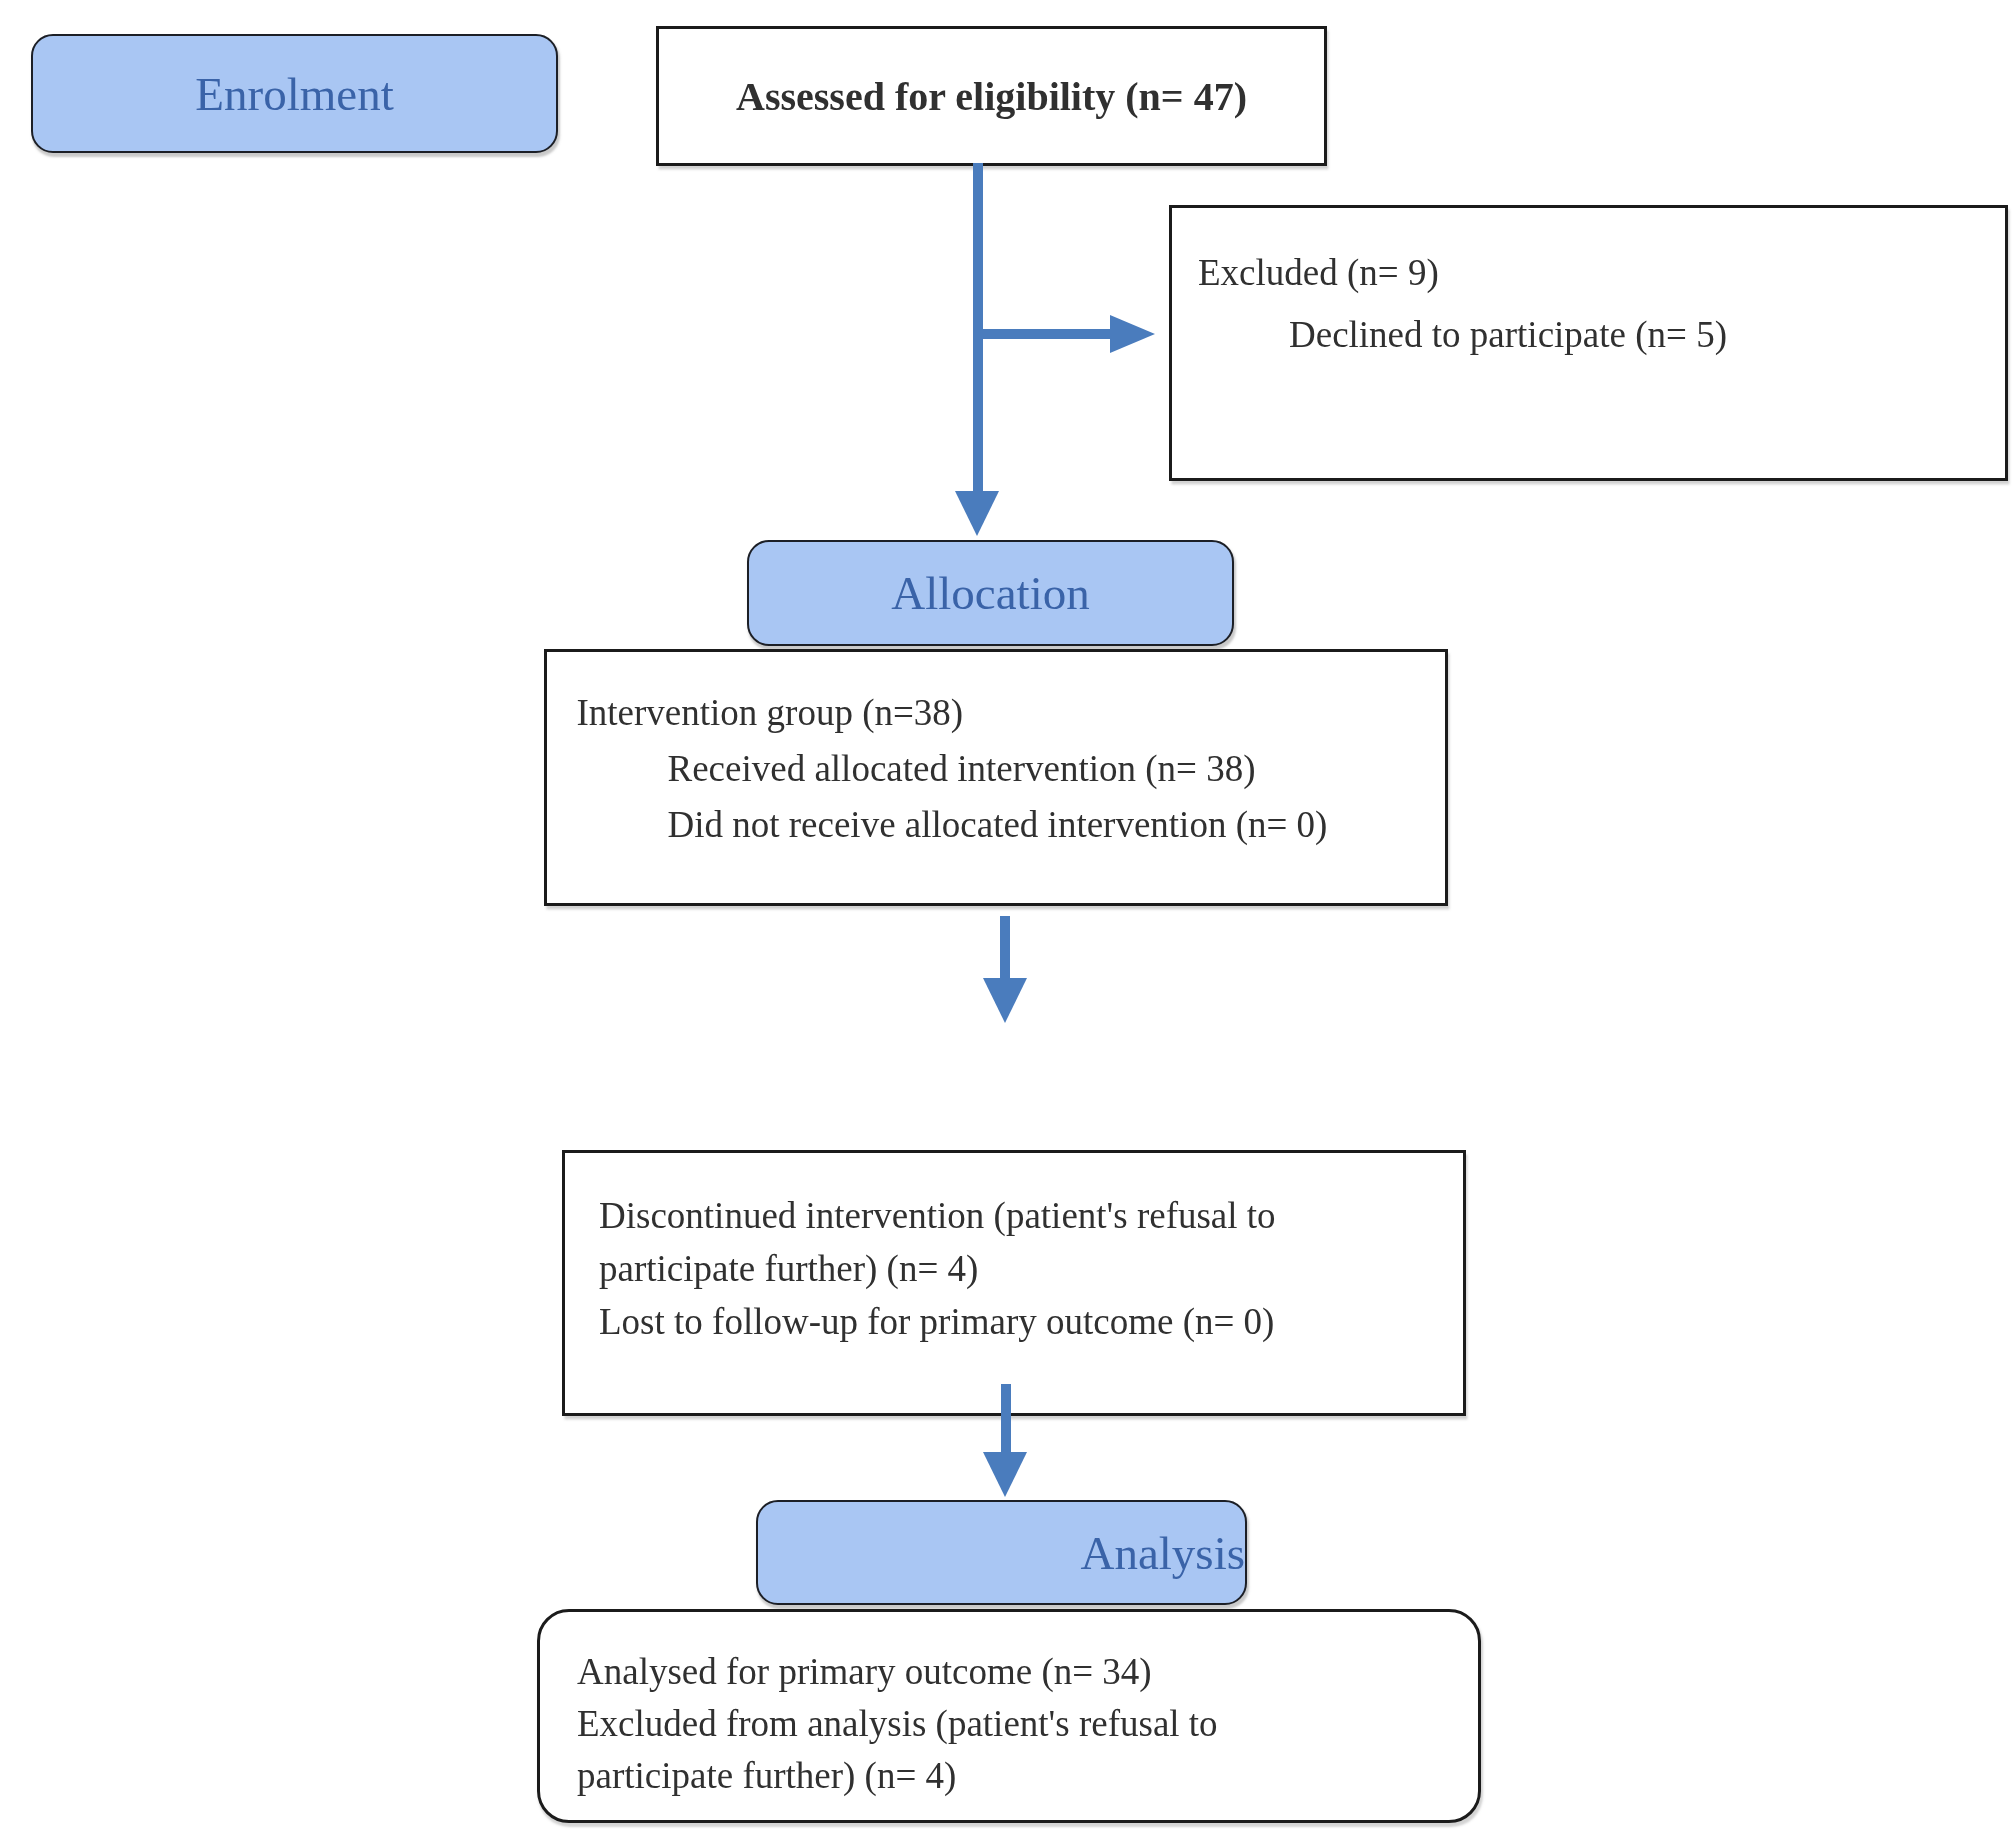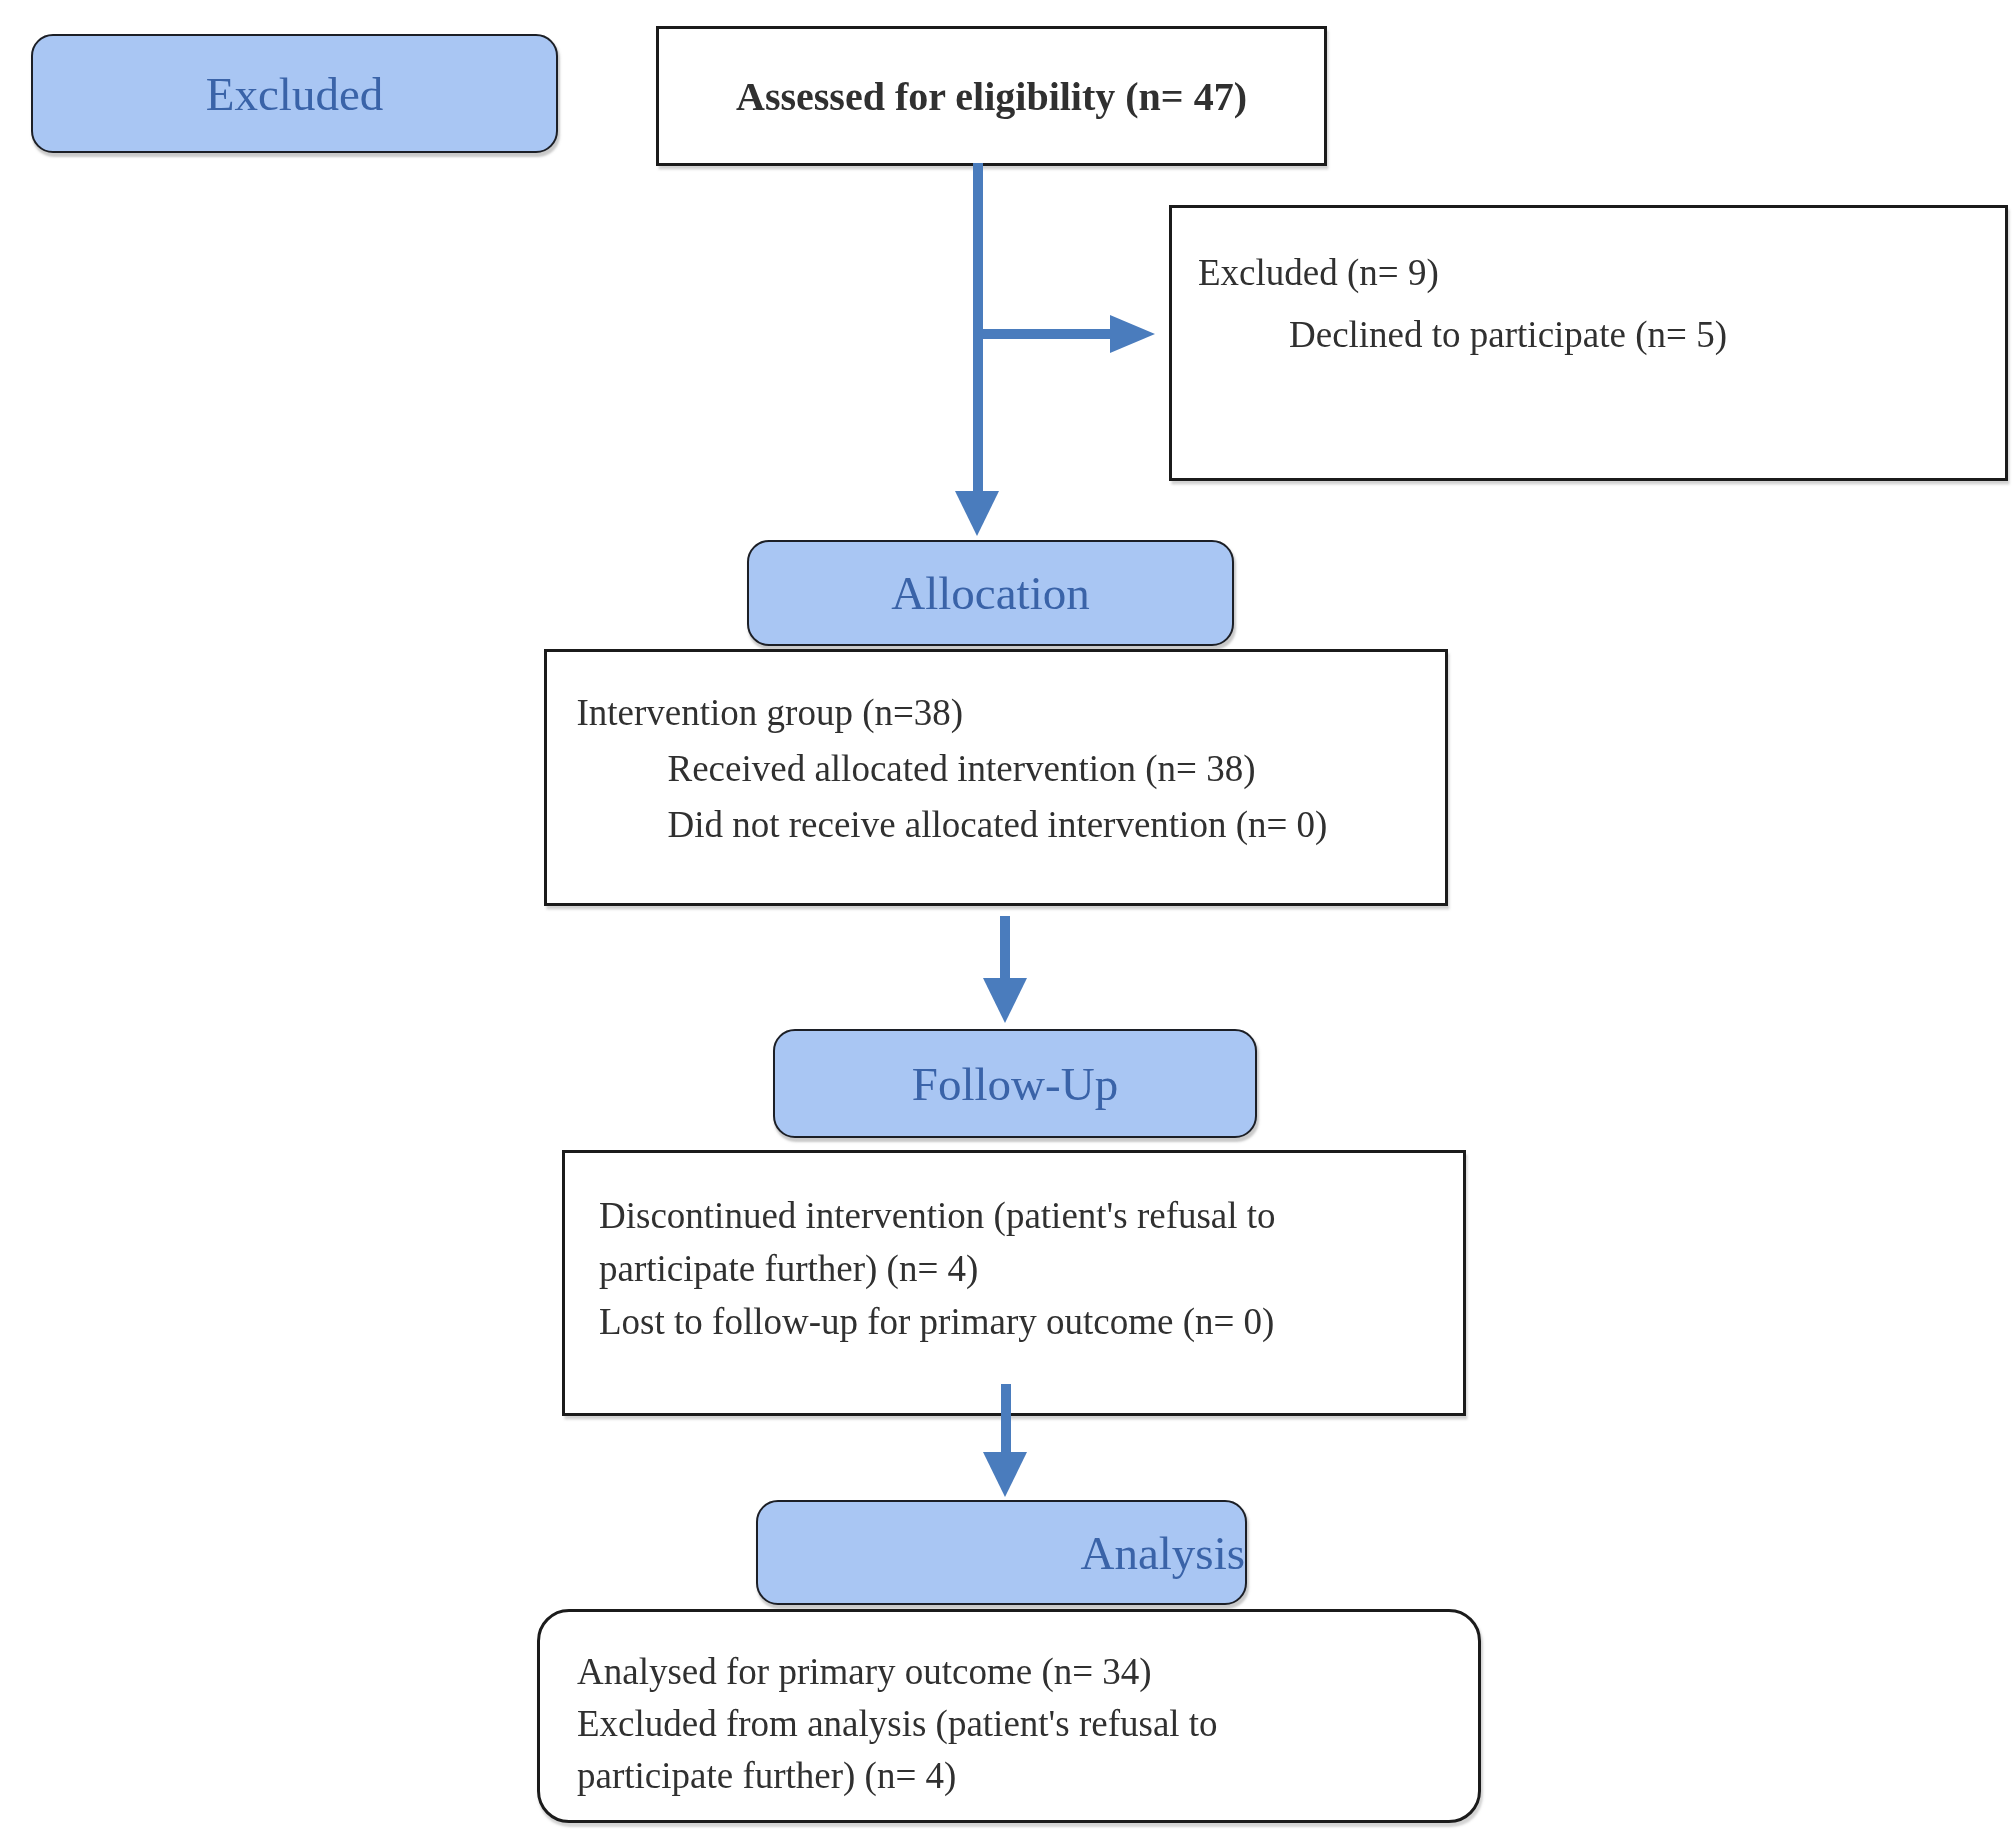--- a/index.html
+++ b/index.html
@@ -116,27 +116,24 @@
   #a2-head    { left: 983px; top: 978px; }
   #a3-shaft   { left: 1001px; top: 1384px; height: 68px; }
   #a3-head    { left: 983px; top: 1452px; }
 </style>
 </head>
 <body>
 
 <div class="canvas">
 
   <div class="stage-box" id="stage-enrolment">
-    <span>Excluded</span>
+    <span>Enrolment</span>
   </div>
   <div class="stage-box" id="stage-allocation">
     <span>Allocation</span>
-  </div>
-  <div class="stage-box" id="stage-followup">
-    <span>Follow-Up</span>
   </div>
   <div class="stage-box" id="stage-analysis">
     <span>Analysis</span>
   </div>
 
   <div class="white-box" id="box-assessed">
     <span class="line">Assessed for eligibility (n= 47)</span>
   </div>
 
   <div class="white-box" id="box-excluded">

